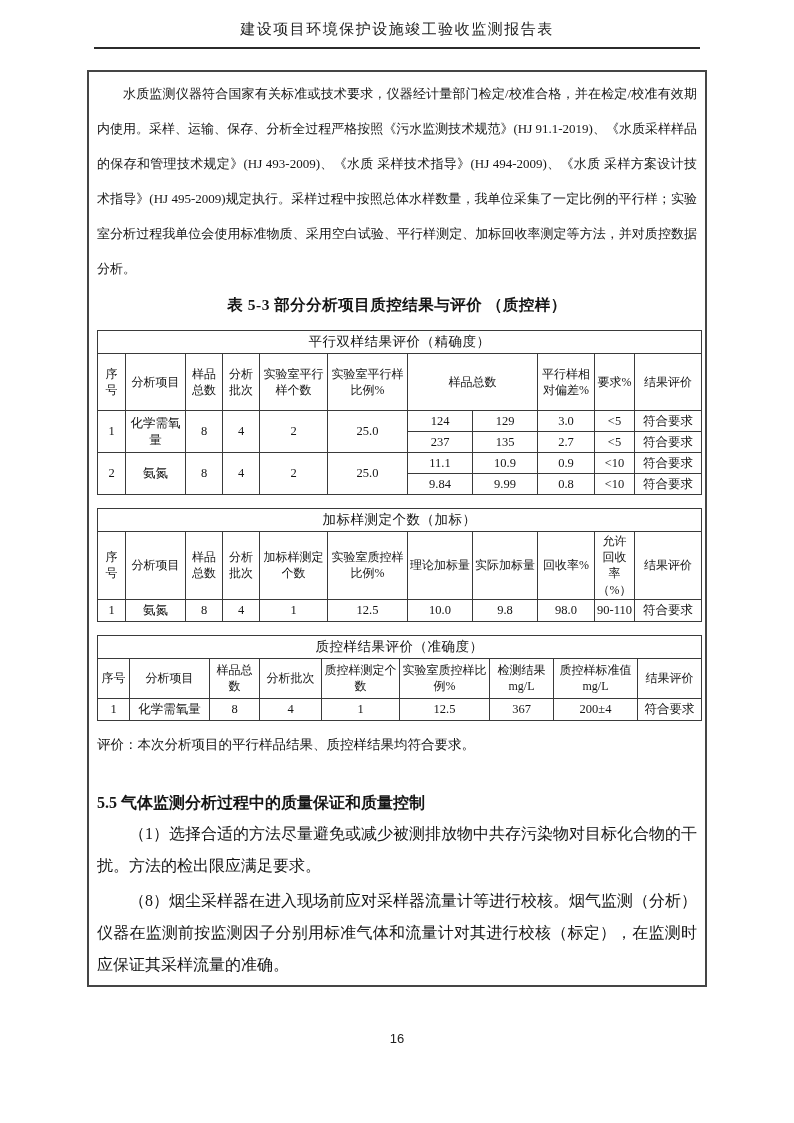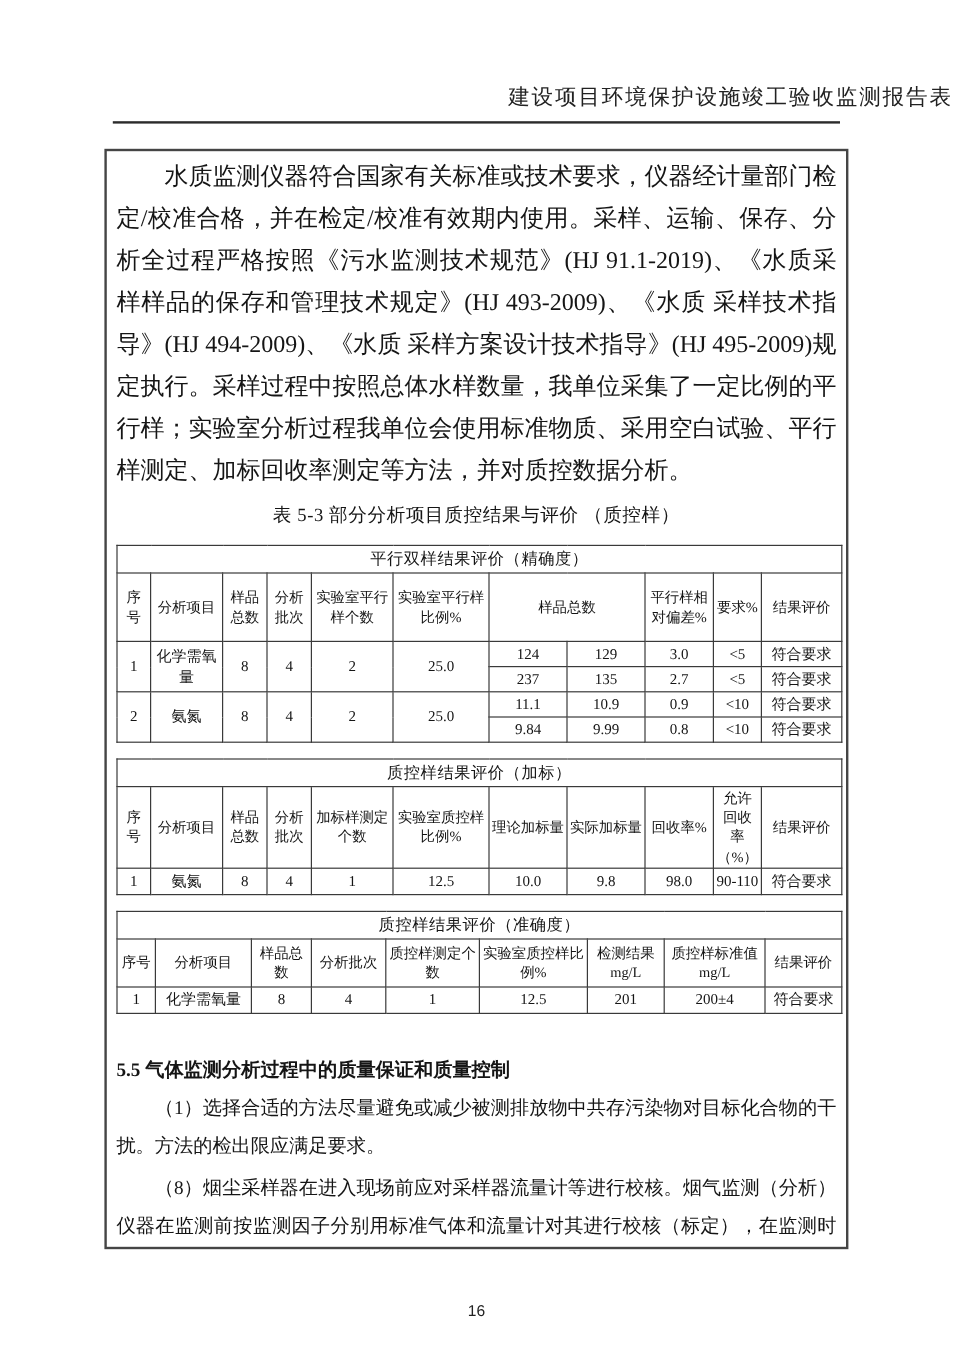--- a/index.html
+++ b/index.html
@@ -1,29 +1,29 @@
 <!DOCTYPE html>
 <html><head>
 <meta charset="utf-8">
 <style>
   html,body{margin:0;padding:0;background:#fff;}
   body{width:794px;height:1123px;color:#151515;
        font-family:"Liberation Serif","DejaVu Serif",serif;
        -webkit-font-smoothing:antialiased;}
   .page{position:relative;width:794px;height:1123px;overflow:hidden;}
 
-  .doc-header{padding-top:69px;text-align:right;font-size:18px;letter-spacing:1.5px;color:#222;}
+  .doc-header{padding-top:20px;text-align:center;font-size:15px;letter-spacing:1.5px;color:#222;}
   .header-rule{width:606px;height:0;border-bottom:2px solid #2b2b2b;margin:8px auto 0;}
 
   .content-box{box-sizing:border-box;width:620px;height:917px;margin:21px auto 0;
                border:2px solid #454545;padding:2px 8px 0;overflow:hidden;}
 
-  .intro{font-size:20px;line-height:35px;text-align:justify;text-indent:2em;margin:2px 0 0;}
-
-  .table-caption{text-align:center;font-weight:normal;font-size:15.5px;margin:9px 0 7px;letter-spacing:.5px;}
+  .intro{font-size:13px;line-height:35px;text-align:justify;text-indent:2em;margin:2px 0 0;}
+
+  .table-caption{text-align:center;font-weight:bold;font-size:15.5px;margin:9px 0 7px;letter-spacing:.5px;}
 
   table{width:604px;margin:14px auto;border-collapse:collapse;table-layout:fixed;}
   table.joined{margin-top:-1px;}
   td,th{border:1px solid #3a3a3a;text-align:center;vertical-align:middle;
         padding:1px 2px;font-weight:normal;line-height:1.35;overflow:hidden;
         font-family:"Liberation Serif","DejaVu Serif",serif;}
   .section-row td{font-size:13.5px;height:20px;letter-spacing:.5px;}
   th{font-size:12px;}
   td.data{font-size:12.5px;height:18px;}
   .t1-head th{height:54px;}
@@ -134,21 +134,21 @@
         <col style="width:68px">
           <col style="width:80px">
           <col style="width:65px">
           <col style="width:65px">
         <col style="width:57px">
           <col style="width:40px">
           <col style="width:67px">
       </colgroup>
       <tbody>
           <tr class="section-row">
-        <td colspan="11">质控样结果评价（加标）</td>
+        <td colspan="11">加标样测定个数（加标）</td>
       </tr>
       <tr class="t2-head">
         <th>序号</th>
         <th>分析项目</th>
         <th>样品总数</th>
         <th>分析批次</th>
         <th>加标样测定个数</th>
         <th>实验室质控样比例%</th>
         <th>理论加标量</th>
         <th>实际加标量</th>
@@ -199,27 +199,28 @@
         <th>质控样标准值mg/L</th>
         <th>结果评价</th>
       </tr>
       <tr class="t3-row">
         <td class="data">1</td>
         <td class="data">化学需氧量</td>
         <td class="data">8</td>
         <td class="data">4</td>
         <td class="data">1</td>
         <td class="data">12.5</td>
-        <td class="data">201</td>
+        <td class="data">367</td>
         <td class="data">200±4</td>
         <td class="data">符合要求</td>
       </tr>
     </tbody>
       </table>
 
+    <p class="eval-line">评价：本次分析项目的平行样品结果、质控样结果均符合要求。</p>
 
     <div class="sec-heading">5.5 气体监测分析过程中的质量保证和质量控制</div>
     <p class="body-para">（1）选择合适的方法尽量避免或减少被测排放物中共存污染物对目标化合物的干扰。方法的检出限应满足要求。</p>
     <p class="body-para">（8）烟尘采样器在进入现场前应对采样器流量计等进行校核。烟气监测（分析）仪器在监测前按监测因子分别用标准气体和流量计对其进行校核（标定），在监测时应保证其采样流量的准确。</p>
 
   </div>
 
   <div class="page-number">16</div>
 
 </div>

